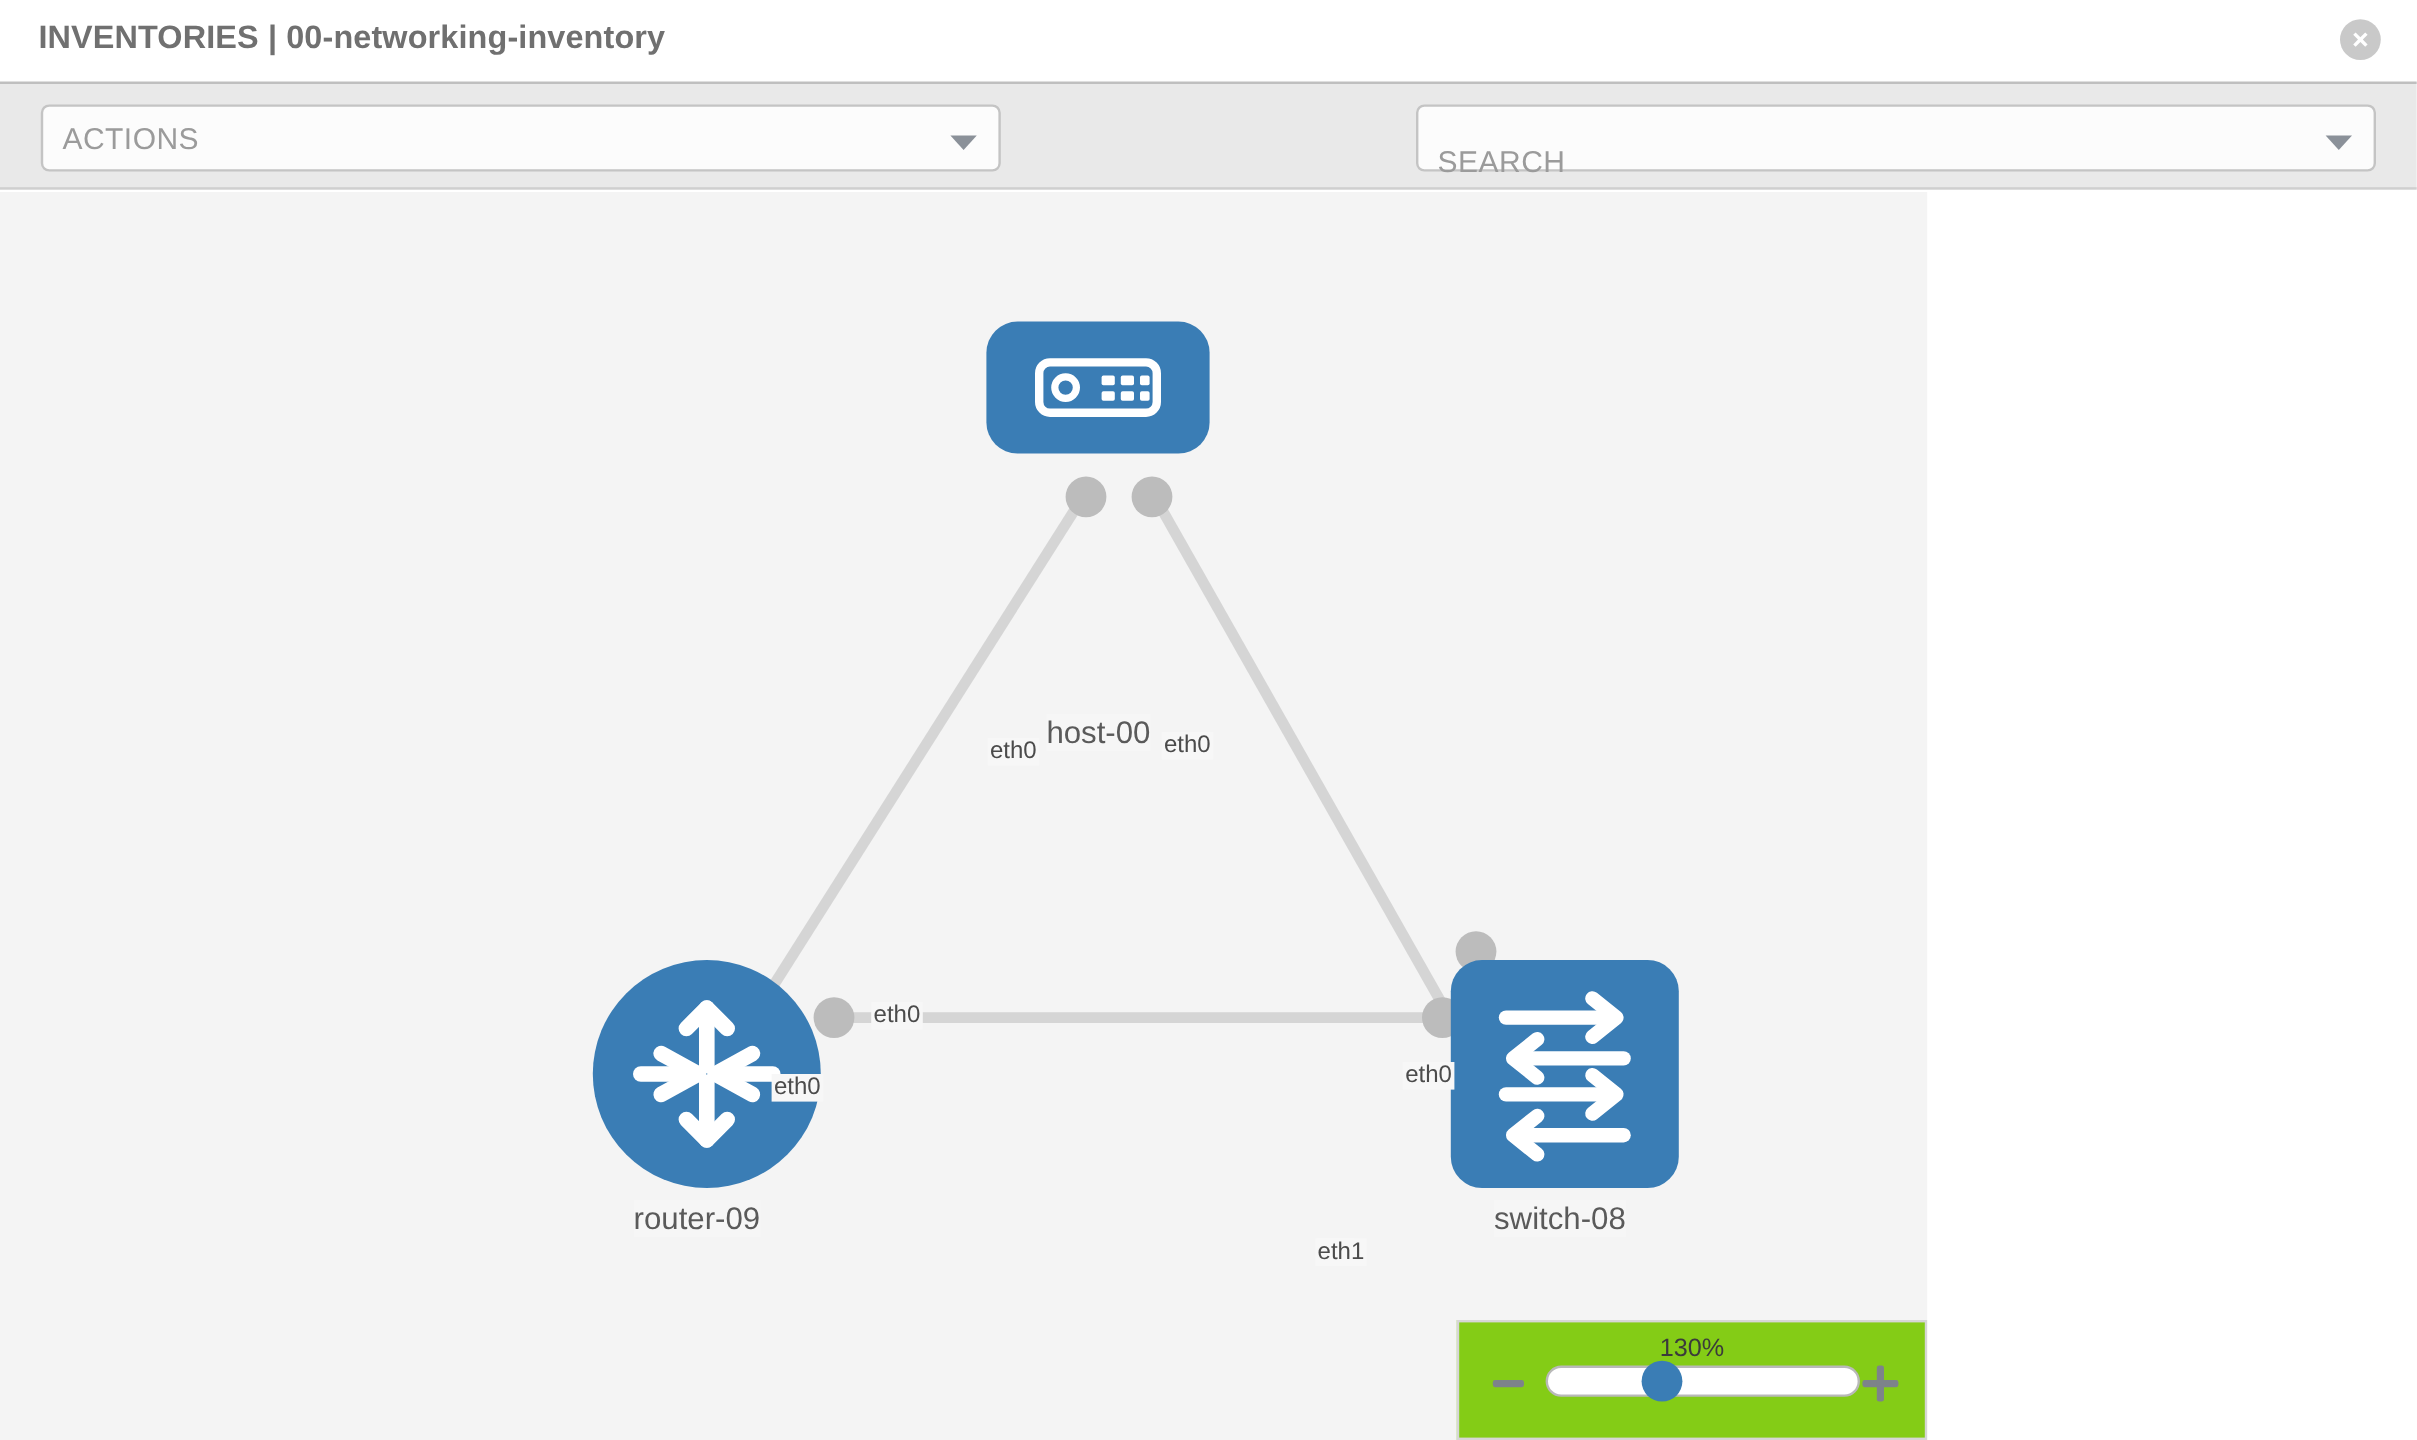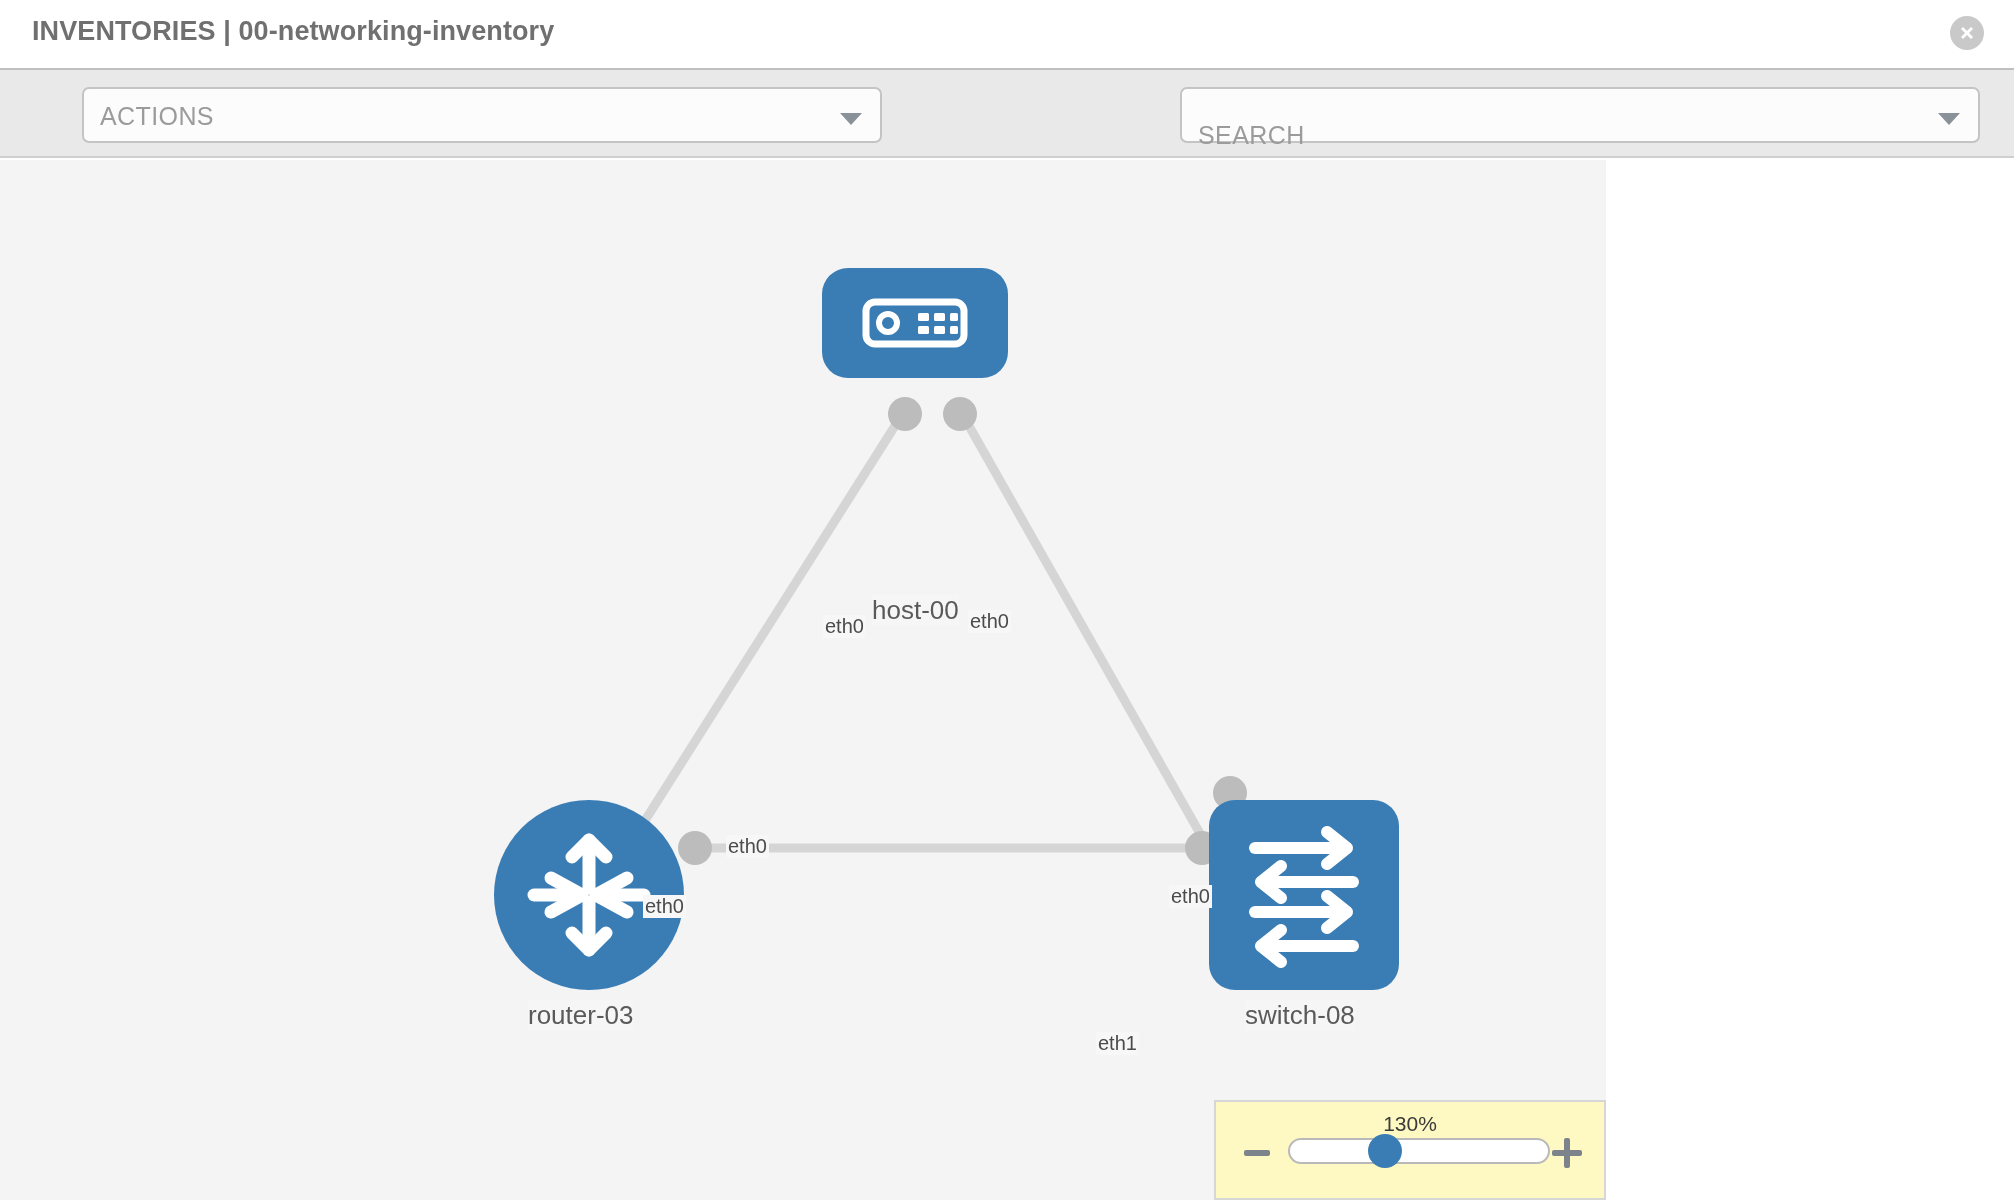--- a/index.html
+++ b/index.html
@@ -34,21 +34,20 @@
     background: #e9e9e9;
     border-top: 2px solid #bfbfbf;
     border-bottom: 2px solid #cfcfcf;
   }
   .actions-select {
     position: absolute; left: 34px; top: 17px;
     width: 800px; height: 56px;
     background: #fcfcfc;
     border: 2px solid #c4c4c4; border-radius: 7px;
     cursor: pointer;
-    margin-left: 48px;
   }
   .actions-label {
     position: absolute; left: 16px; top: 13px;
     font-size: 25px; color: #9b9b9b; letter-spacing: 0.4px;
   }
   .caret {
     position: absolute; right: 18px; top: 24px;
     width: 0; height: 0;
     border-left: 11px solid transparent;
     border-right: 11px solid transparent;
@@ -104,21 +103,21 @@
   }
   .connector {
     position: absolute; width: 34px; height: 34px;
     border-radius: 50%; background: #bcbcbc;
   }
 
   
   .zoom-panel {
     position: absolute; right: 0; bottom: 0;
     width: 392px; height: 100px;
-    background: #fef9c3;
+    background: #84cc16;
     border: 2px solid #d6d6d6;
   }
   .zoom-value {
     position: absolute; left: 0; right: 0; top: 10px;
     text-align: center; font-size: 21px; color: #3b3b3b;
   }
   .zoom-minus {
     position: absolute; left: 28px; top: 48px;
     width: 26px; height: 6px; background: #7d838a; border-radius: 2px;
     cursor: pointer;
@@ -234,21 +233,21 @@
             <line x1="95" y1="150" x2="95" y2="102"></line>
             <polyline points="78,133 95,150 112,133"></polyline>
             <line x1="40" y1="95" x2="88" y2="95"></line>
             <polyline points="57,78 88,95 57,112" stroke-linejoin="round"></polyline>
             <line x1="150" y1="95" x2="102" y2="95"></line>
             <polyline points="133,78 102,95 133,112"></polyline>
           </g>
         </svg>
       </div>
     </div>
-    <div class="node-label" style="left:528px; top:840px;">router-03</div>
+    <div class="node-label" style="left:528px; top:840px;">router-09</div>
     <div class="edge-label" style="left:643px; top:735px;">eth0</div>
     <div class="edge-label" style="left:726px; top:675px;">eth0</div>
 
     <div class="node" style="left:1209px; top:640px; width:190px; height:190px;">
       <div class="node-shape square" style="width:190px; height:190px;">
         <svg width="190" height="190" viewBox="0 0 190 190">
           <g stroke="#ffffff" stroke-width="12" stroke-linecap="round" stroke-linejoin="round" fill="none">
             <line x1="46" y1="48" x2="136" y2="48"></line>
             <polyline points="118,32 138,48 118,64"></polyline>
             <line x1="144" y1="82" x2="54" y2="82"></line>

